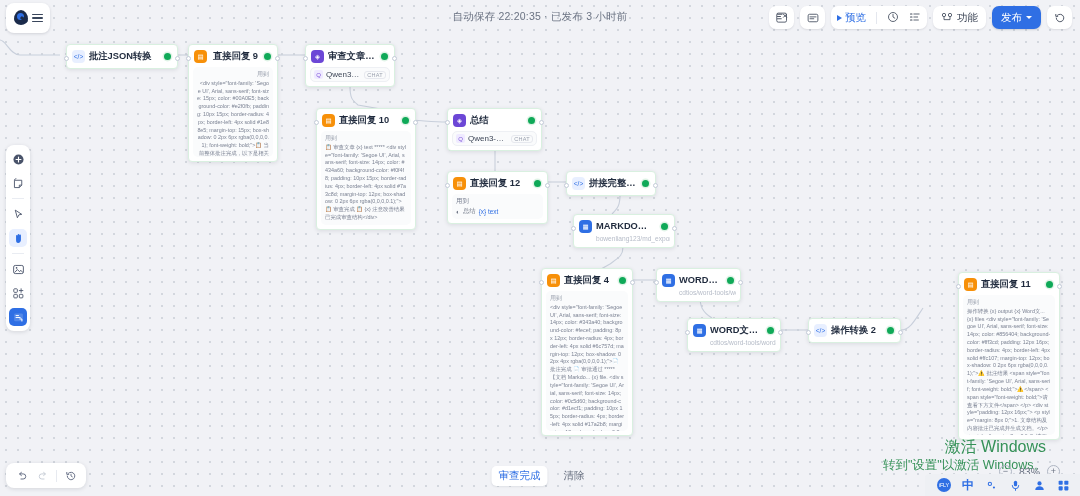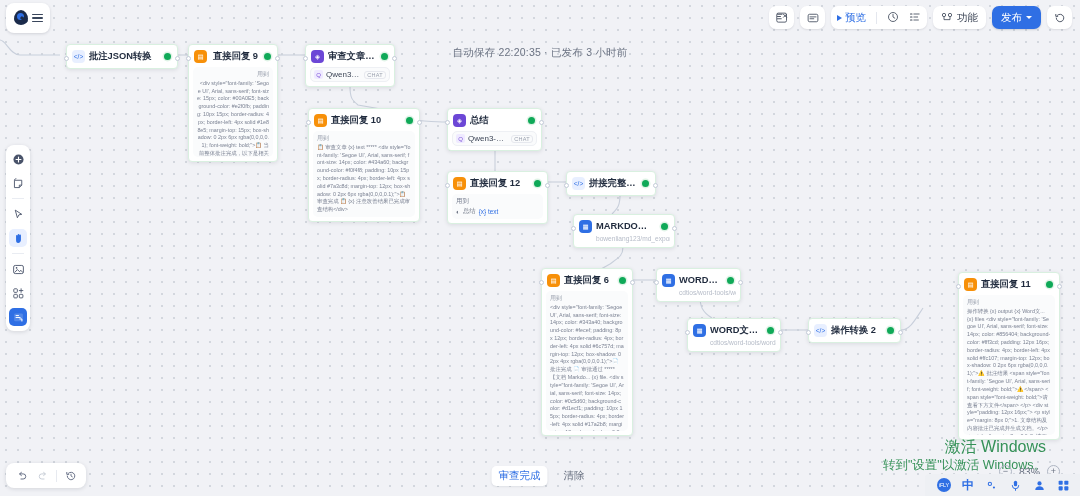--- a/index.html
+++ b/index.html
@@ -36,21 +36,21 @@
   .logo-mark .sh{
     position:absolute;left:1px;top:0;width:14px;height:15px;background:#1b2b4b;
     border-radius:7px 7px 7px 7px/9px 9px 6px 6px;
   }
   .logo-mark .dot{position:absolute;left:4px;top:3px;width:7px;height:7px;border-radius:50%;background:#2f6fe4;}
   .logo-mark .tail{position:absolute;left:7px;top:8px;width:8px;height:3px;background:#1b2b4b;transform:rotate(35deg);border-radius:1px;}
   .hamb{display:flex;flex-direction:column;gap:2px;}
   .hamb i{display:block;width:11px;height:1.6px;background:#39465c;border-radius:1px;}
   .autosave{
     position:absolute; left:0; right:0; top:10px; text-align:center;
-    font-size:10.5px; color:#6b7383; letter-spacing:.2px;margin-top:36px;
+    font-size:10.5px; color:#6b7383; letter-spacing:.2px;
   }
   .tools {
     pointer-events:auto;
     position:absolute; right:8px; top:6px;
     display:flex; align-items:center; gap:6px;
   }
   .tbtn{
     height:23px;min-width:25px;background:#fff;border-radius:7px;
     box-shadow:0 1px 2px rgba(16,24,40,.1);
     display:flex;align-items:center;justify-content:center;padding:0 5px;
@@ -203,21 +203,21 @@
           <span class="nico" style="background:#6c47d6;color:#ffffff;font-size:6.5px;">◈</span>
           <span class="ntitle">审查文章结构</span>
           <span class="ndot"></span>
         </div>
         <div class="chip">
           <span class="cl">Q</span>
           <span class="cn">Qwen3-30B-A3B-Ins...</span>
           <span class="cb">CHAT</span>
         </div>
       </div>
-      <div class="node" style="left: 308px; top: 108px; width: 112px;">
+      <div class="node" style="left: 316px; top: 108px; width: 100px;">
         <span class="port l"></span>
         <span class="port r"></span>
         <div class="nhead">
           <span class="nico" style="background:#f79009;color:#ffffff;font-size:6.5px;">▤</span>
           <span class="ntitle">直接回复 10</span>
           <span class="ndot"></span>
         </div>
         <div class="body" style="max-height:100px;"><span class="bl">用到</span>📋 审查文章 {x} text ***** &lt;div style="font-family: 'Segoe UI', Arial, sans-serif; font-size: 14px; color: #434a60; background-color: #f0f4f8; padding: 10px 15px; border-radius: 4px; border-left: 4px solid #7a3c8d; margin-top: 12px; box-shadow: 0 2px 6px rgba(0,0,0,0.1);"&gt;📋 审查完成 📋 {x} 注意改善结果已完成审查结构&lt;/div&gt;</div>
       </div>
       <div class="node" style="left: 447px; top: 108px; width: 95px;">
@@ -265,21 +265,21 @@
           <span class="ntitle">MARKDOWN 转 DOCX 文...</span>
           <span class="ndot"></span>
         </div>
         <div class="nsub">bowenliang123/md_exporter/md_exporter</div>
       </div>
       <div class="node" style="left: 541px; top: 268px; width: 92px;">
         <span class="port l"></span>
         <span class="port r"></span>
         <div class="nhead">
           <span class="nico" style="background:#f79009;color:#ffffff;font-size:6.5px;">▤</span>
-          <span class="ntitle">直接回复 6</span>
+          <span class="ntitle">直接回复 4</span>
           <span class="ndot"></span>
         </div>
         <div class="body" style="max-height:140px;"><span class="bl">用到</span>&lt;div style="font-family: 'Segoe UI', Arial, sans-serif; font-size: 14px; color: #343a40; background-color: #fecef; padding: 8px 12px; border-radius: 4px; border-left: 4px solid #6c757d; margin-top: 12px; box-shadow: 0 2px 4px rgba(0,0,0,0.1);"&gt;📄 批注完成 📄 审批通过 ***** 【文档 Markdo... {x} file. &lt;div style="font-family: 'Segoe UI', Arial, sans-serif; font-size: 14px; color: #0c5d60; background-color: #d1ecf1; padding: 10px 15px; border-radius: 4px; border-left: 4px solid #17a2b8; margin-top: 12px; box-shadow: 0 2px 6px rgba(0,0,0,0.1);"&gt;📄 文档批注全部完成，可下载查阅。&lt;/div&gt;</div>
       </div>
       <div class="node" style="left: 656px; top: 268px; width: 85px;">
         <span class="port l"></span>
         <span class="port r"></span>
         <div class="nhead">
           <span class="nico" style="background:#2f6fe4;color:#ffffff;font-size:6.5px;">▦</span>
           <span class="ntitle">WORD文档批注</span>

